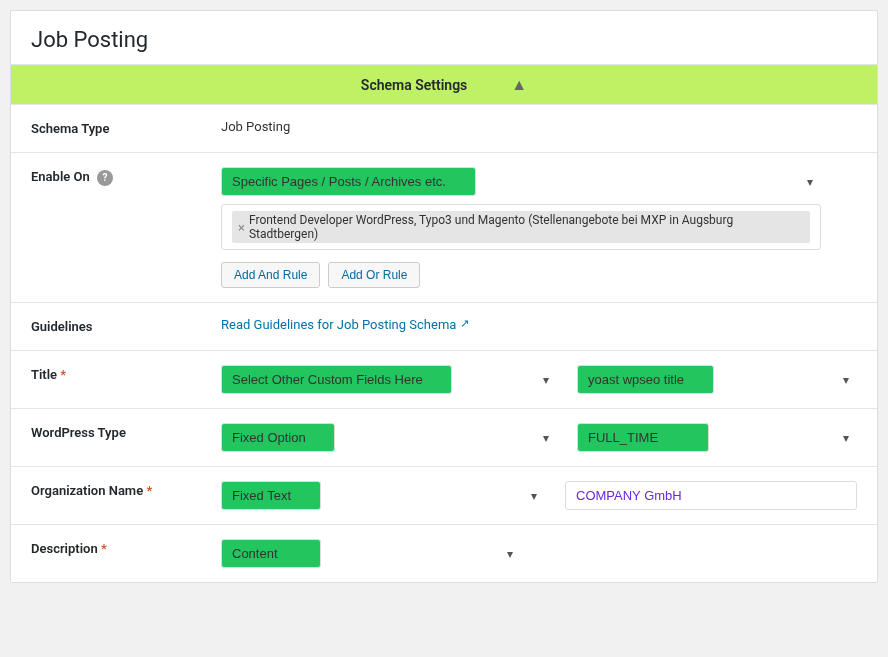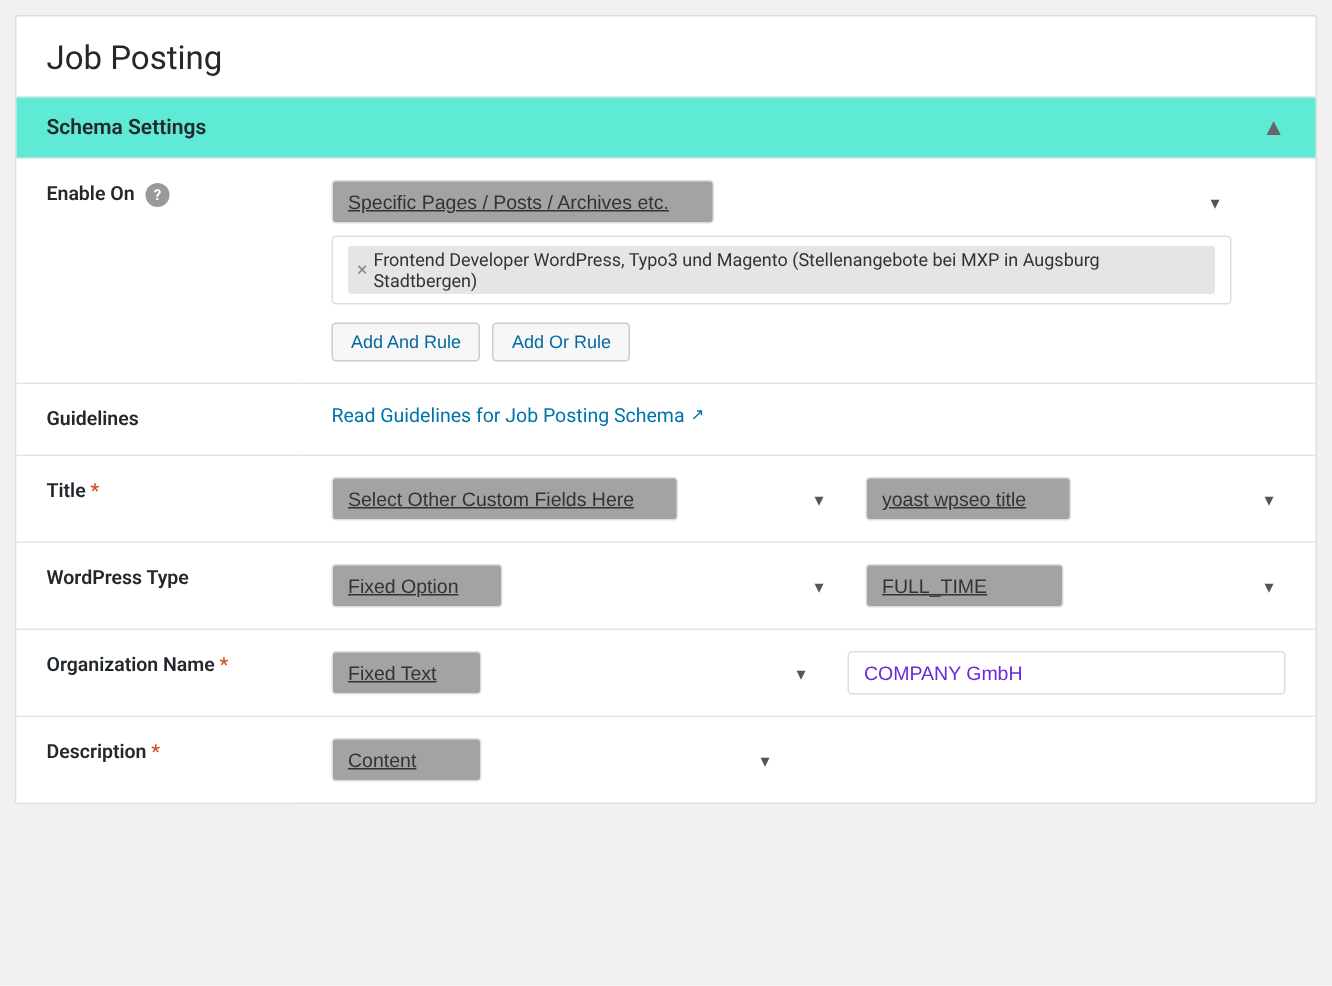--- a/index.html
+++ b/index.html
@@ -16,25 +16,25 @@
       border-radius: 2px;
     }
     .page-title {
       font-size: 22px;
       font-weight: 400;
       color: #23282d;
       padding: 16px 20px 12px;
       border-bottom: 1px solid #e5e5e5;
     }
     .section-header {
-      background: #5eead4;
+      background: #bef264;
       border-bottom: 1px solid #e5e5e5;
       padding: 10px 20px;
       display: flex;
-      justify-content: space-between;
+      justify-content: center;
       align-items: center;
       font-size: 14px;
       font-weight: 600;
       color: #23282d;
       gap: 44px;
     }
     .section-header .toggle-icon {
       font-size: 16px;
       color: #666;
     }
@@ -80,30 +80,29 @@
       margin-left: 4px;
       vertical-align: middle;
     }
     .select-wrapper {
       position: relative;
       display: inline-block;
     }
     .select-wrapper select {
       appearance: none;
       -webkit-appearance: none;
-      background: #a3a3a3;
+      background: #22c55e;
       border: 1px solid #ddd;
       padding: 6px 28px 6px 10px;
       font-size: 13px;
       color: #333;
       border-radius: 3px;
       cursor: pointer;
       outline: none;
       min-width: 100px;
-      text-decoration: underline;
     }
     .select-wrapper::after {
       content: "▾";
       position: absolute;
       right: 8px;
       top: 50%;
       transform: translateY(-50%);
       pointer-events: none;
       color: #555;
       font-size: 12px;
@@ -194,20 +193,28 @@
   <div class="page-title">Job Posting</div>
 
   <div class="section-header">
     <span>Schema Settings</span>
     <span class="toggle-icon">▲</span>
   </div>
 
   <table class="form-table">
 
     <tbody>
+        <tr>
+      <th>
+        <span>Schema Type</span>
+      </th>
+      <td>
+        <span>Job Posting</span>
+      </td>
+    </tr>
 
     <tr>
       <th>
         <span>Enable On</span>
         <span class="help-icon">?</span>
       </th>
       <td>
         <div class="enable-on-section">
           <div class="select-wrapper" style="max-width:600px;">
             <select>

